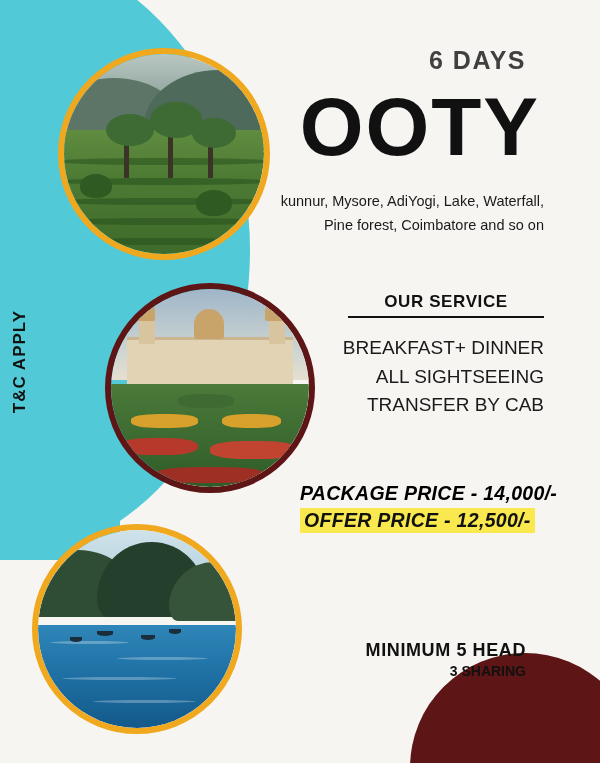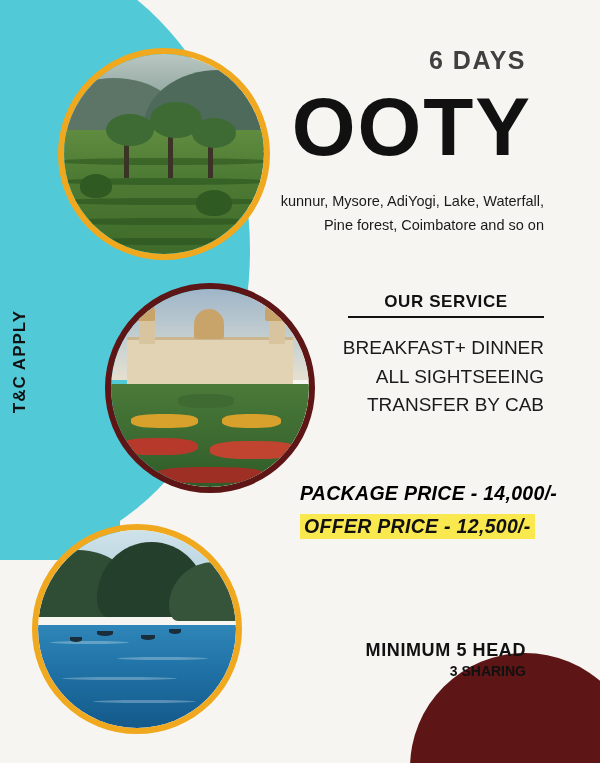--- a/index.html
+++ b/index.html
@@ -212,21 +212,21 @@
     position: absolute;
     right: 42px;
     top: 46px;
     font-size: 25px;
     font-weight: bold;
     letter-spacing: 1.5px;
     color: #404040;
   }
   .title {
     position: absolute;
-    right: 36px;
+    right: 28px;
     top: 88px;
     font-size: 82px;
     font-weight: bold;
     letter-spacing: 2px;
     color: #111;
     line-height: 0.95;
   }
   .subtitle {
     position: absolute;
     right: 24px;
@@ -268,21 +268,21 @@
   }
   .package-price {
     font-size: 19.5px;
     font-weight: bold;
     font-style: italic;
     letter-spacing: 0.3px;
     color: #000000;
     display: inline-block;
   }
   .offer-price {
-    margin-top: 9px;
+    margin-top: 3px;
     font-size: 19.5px;
     font-weight: bold;
     font-style: italic;
     letter-spacing: 0.3px;
     color: #111;
     background: #f9e94e;
     display: inline-block;
     padding: 1px 4px;
   }
   .min-head {

